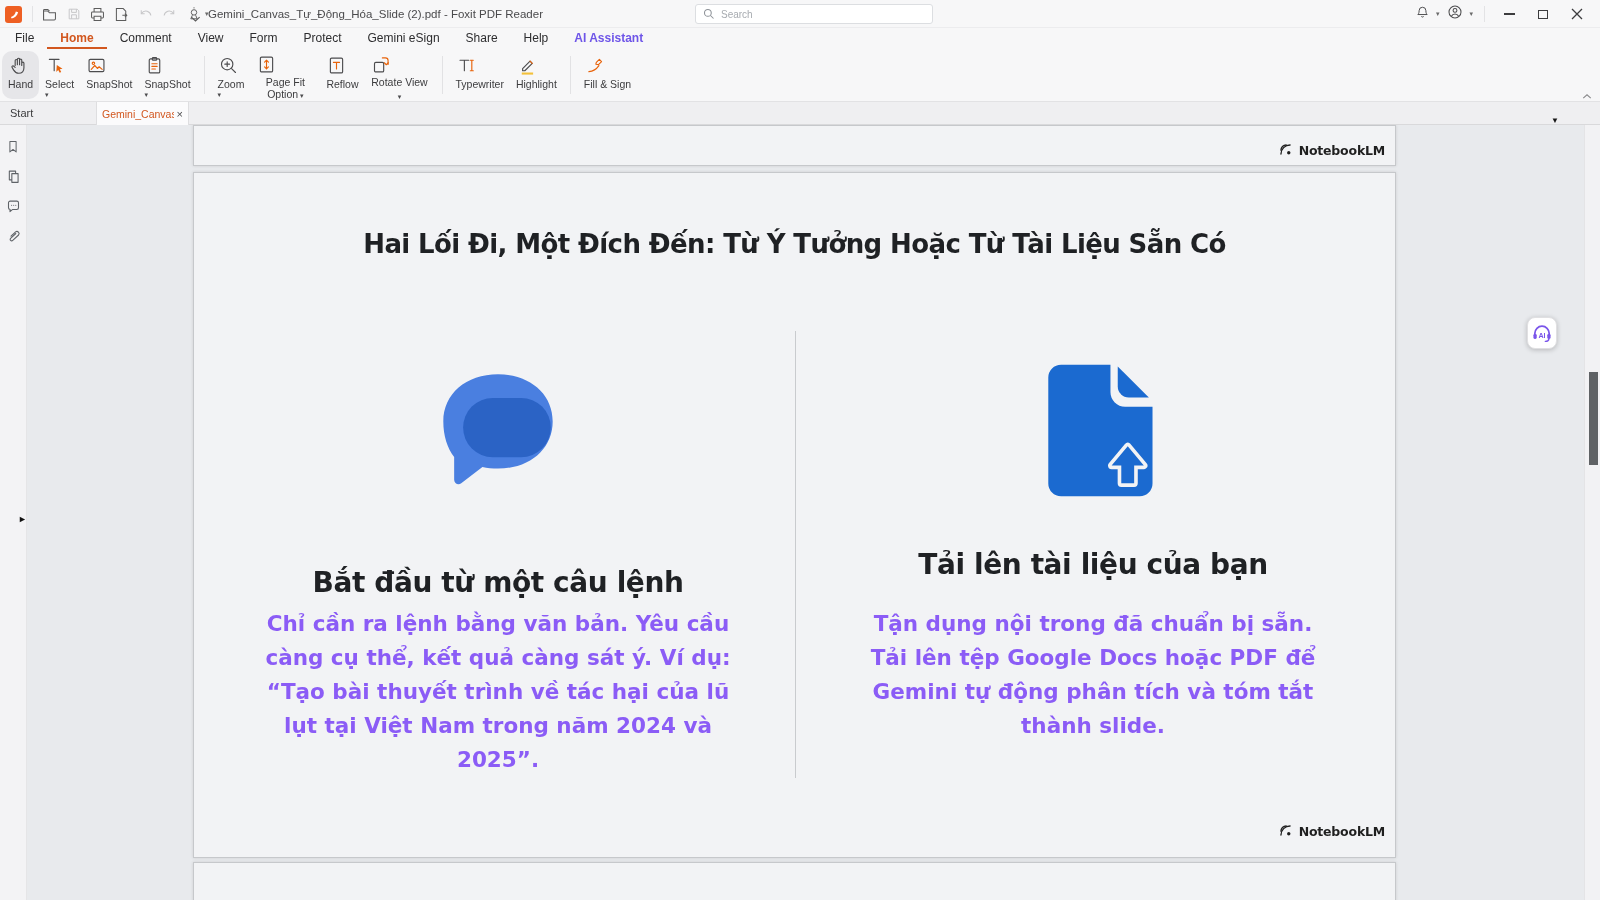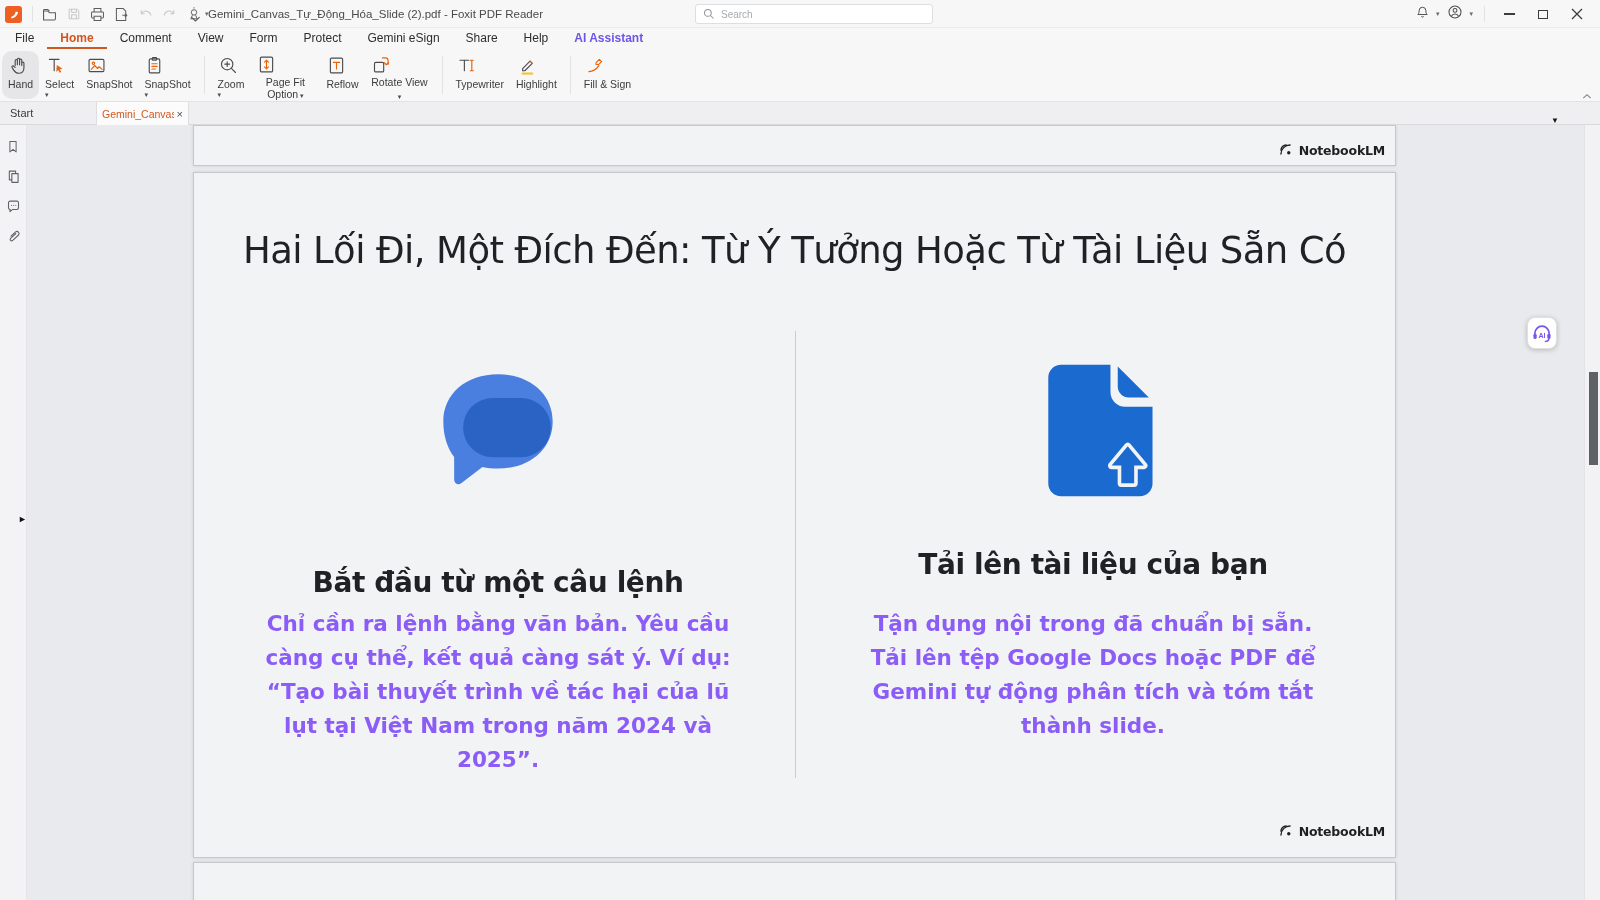--- a/index.html
+++ b/index.html
@@ -72,21 +72,21 @@
   .page-cur  { top:47px; height:686px; }
   .page-next { top:737px; height:200px; }
 
   .watermark { position:absolute; right:10px; display:flex; align-items:flex-start; gap:7px; }
   .watermark span { font-size:12.5px; font-weight:bold; color:#1f1f1f; letter-spacing:-.2px;
                     font-family:"DejaVu Sans",sans-serif; }
 
   
   .slide-font { font-family:"DejaVu Sans","Liberation Sans",sans-serif; color:#1f2124; }
   .slide-title { position:absolute; top:56px; left:20px; right:20px; text-align:center;
-                 font-size:37px; font-weight:normal; letter-spacing:-.6px; }
+                 font-size:26px; font-weight:bold; letter-spacing:-.6px; }
   .col-divider { position:absolute; left:601px; top:158px; height:447px; width:1px; background:#c9cbce; }
   .chat-icon { position:absolute; left:237px; top:190px; }
   .docup-icon { position:absolute; left:836px; top:186px; }
   .col-heading { position:absolute; top:375px; width:540px; text-align:center;
                  font-size:28px; font-weight:bold; letter-spacing:-.4px; }
   .col-heading.left  { left:34px;margin-top:18px; }
   .col-heading.right { left:629px; }
   .col-body { position:absolute; top:434px; width:476px; text-align:center;
               font-size:21.5px; line-height:34px; color:#8b5cf6;font-weight:bold; }
   .col-body.left  { left:66px; }

